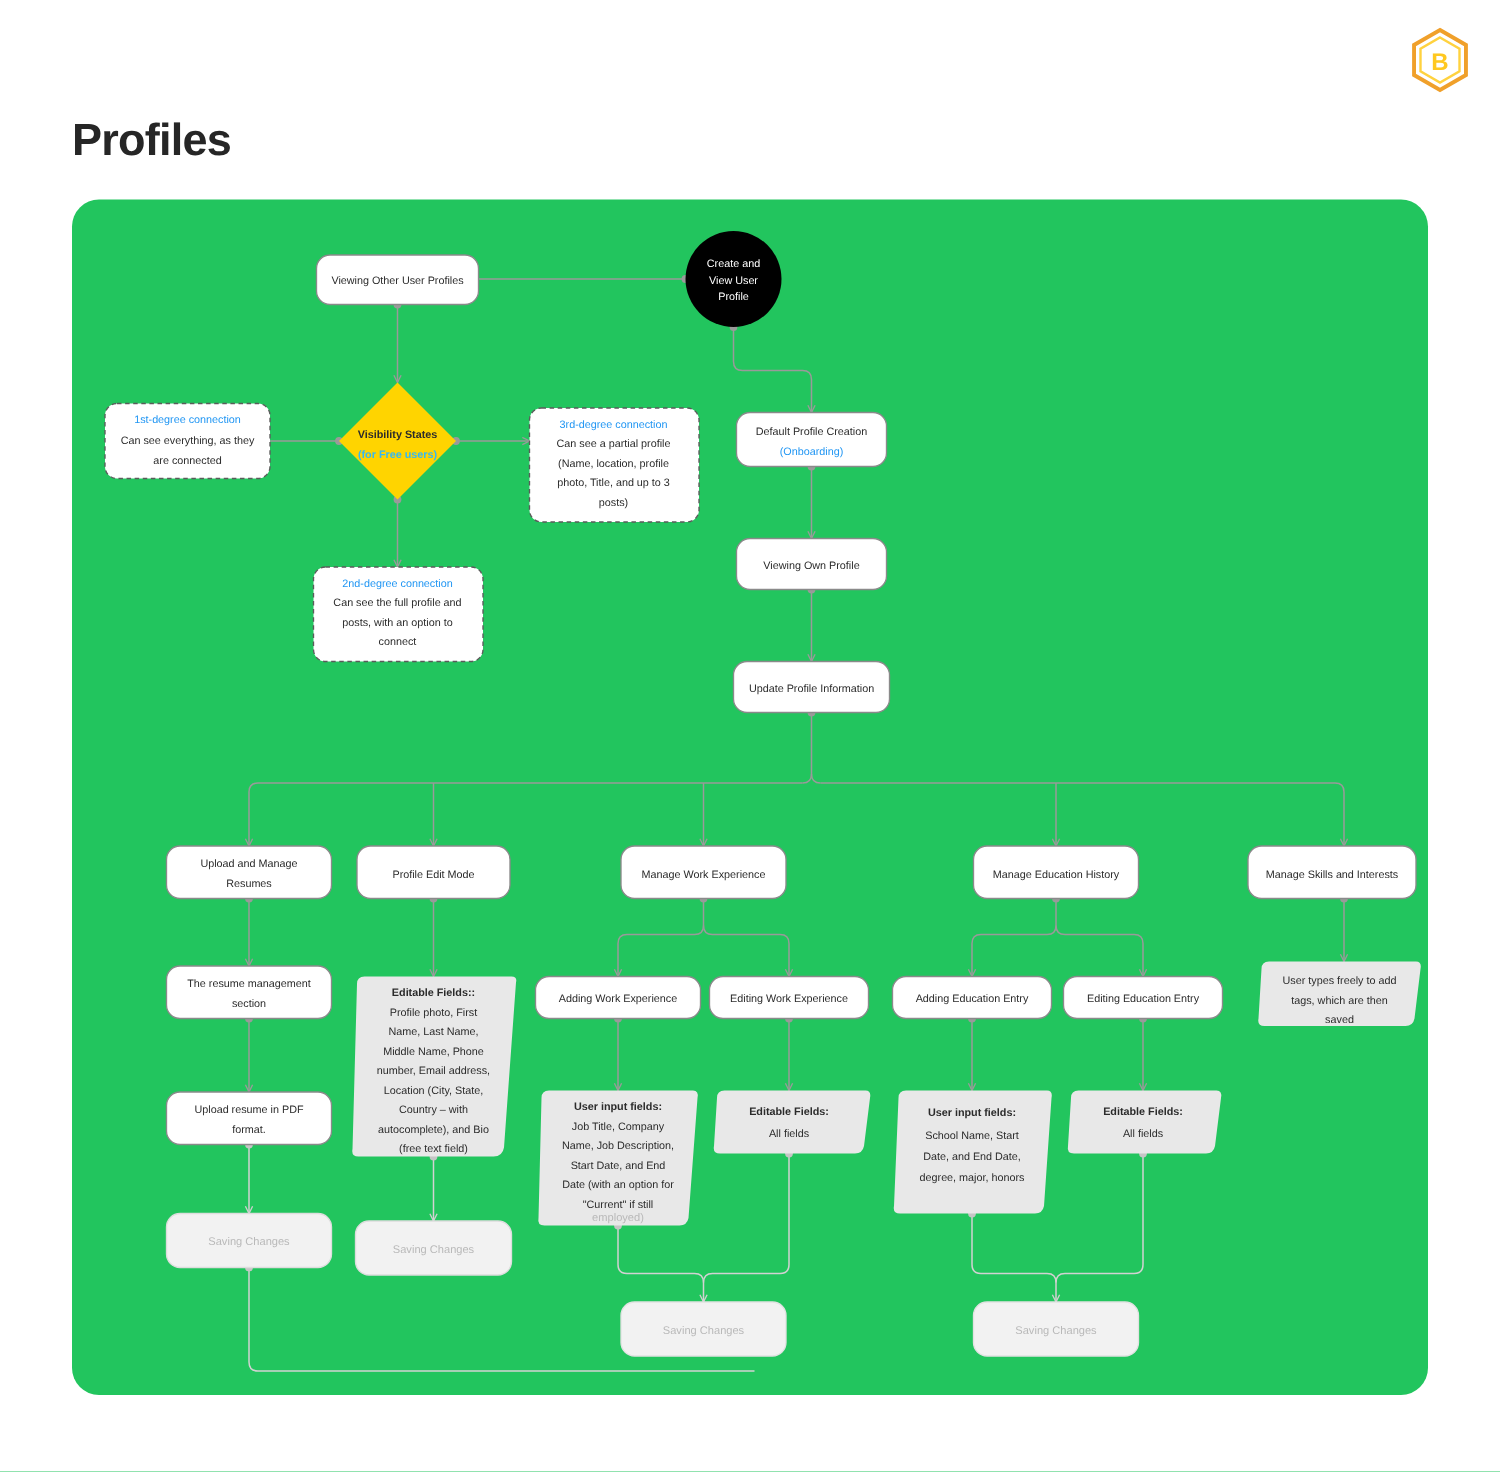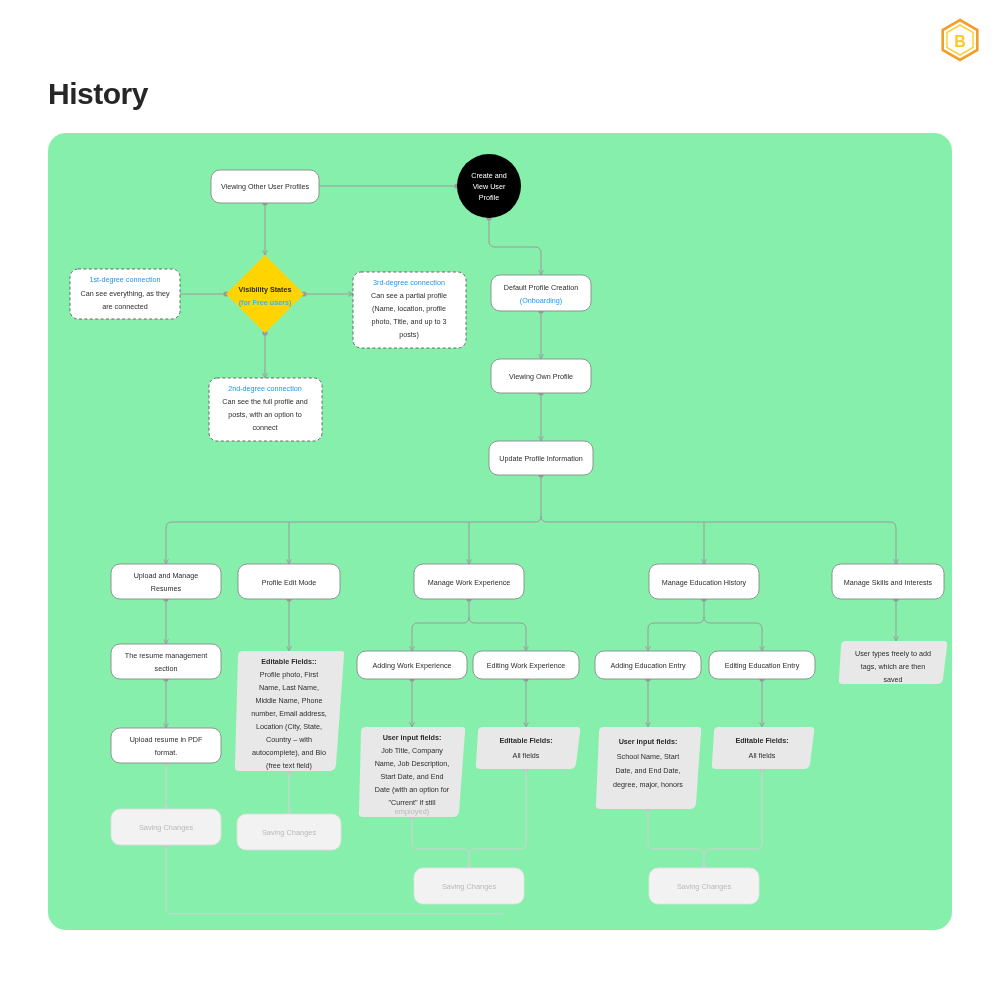--- a/index.html
+++ b/index.html
@@ -11,21 +11,21 @@
   }
   .logo{
     position:absolute;left:938px;top:18px;width:44px;height:44px;
   }
   .page-title{
     position:absolute;left:48px;top:77px;
     font-size:30px;font-weight:bold;color:#262626;letter-spacing:-0.5px;
   }
   .canvas{
     position:absolute;left:48px;top:133px;width:904px;height:797px;
-    background:#86efac;border-radius:18px;overflow:hidden;
+    background:#22c55e;border-radius:18px;overflow:hidden;
   }
   .flow-svg{position:absolute;left:0;top:0;width:904px;height:797px;}
   
   text{font-family:"Liberation Sans","DejaVu Sans",sans-serif;}
   .nlabel{font-size:7.2px;fill:#2b2b2b;text-anchor:middle;}
   .nlabel-w{font-size:7.2px;fill:#ffffff;text-anchor:middle;}
   .nlabel-blue{font-size:7.2px;fill:#2196f3;text-anchor:middle;}
   .nlabel-cyan{font-size:7.2px;fill:#35b7f3;text-anchor:middle;font-weight:bold;}
   .nlabel-bold{font-size:7.2px;fill:#2b2b2b;text-anchor:middle;font-weight:bold;}
   .nlabel-faded{font-size:7.4px;fill:#b9b9b9;text-anchor:middle;}
@@ -34,21 +34,21 @@
 <body>
 
 <div class="logo">
   <svg viewBox="0 0 44 44" width="44" height="44" aria-hidden="true">
     <polygon points="22,2 39.3,12 39.3,32 22,42 4.7,32 4.7,12" fill="none" stroke="#f0a02a" stroke-width="2.6"></polygon>
     <polygon points="22,7 35,14.5 35,29.5 22,37 9,29.5 9,14.5" fill="none" stroke="#ffd23f" stroke-width="1.6"></polygon>
     <text x="22" y="28.5" text-anchor="middle" font-size="16" font-weight="bold" fill="#ffc820" font-family="Liberation Sans, sans-serif">B</text>
   </svg>
 </div>
 
-<div class="page-title">History</div>
+<div class="page-title">Profiles</div>
 
 <div class="canvas">
 <svg class="flow-svg" viewBox="0 0 904 797">
   <defs>
     <marker id="arr" markerWidth="7" markerHeight="7" refX="5.4" refY="3" orient="auto">
       <path d="M0.6,0.6 L5.4,3 L0.6,5.4" fill="none" stroke="#9a9a9a" stroke-width="0.9"></path>
     </marker>
     <marker id="arrf" markerWidth="7" markerHeight="7" refX="5.4" refY="3" orient="auto">
       <path d="M0.6,0.6 L5.4,3 L0.6,5.4" fill="none" stroke="#cfcfcf" stroke-width="0.9"></path>
     </marker>

